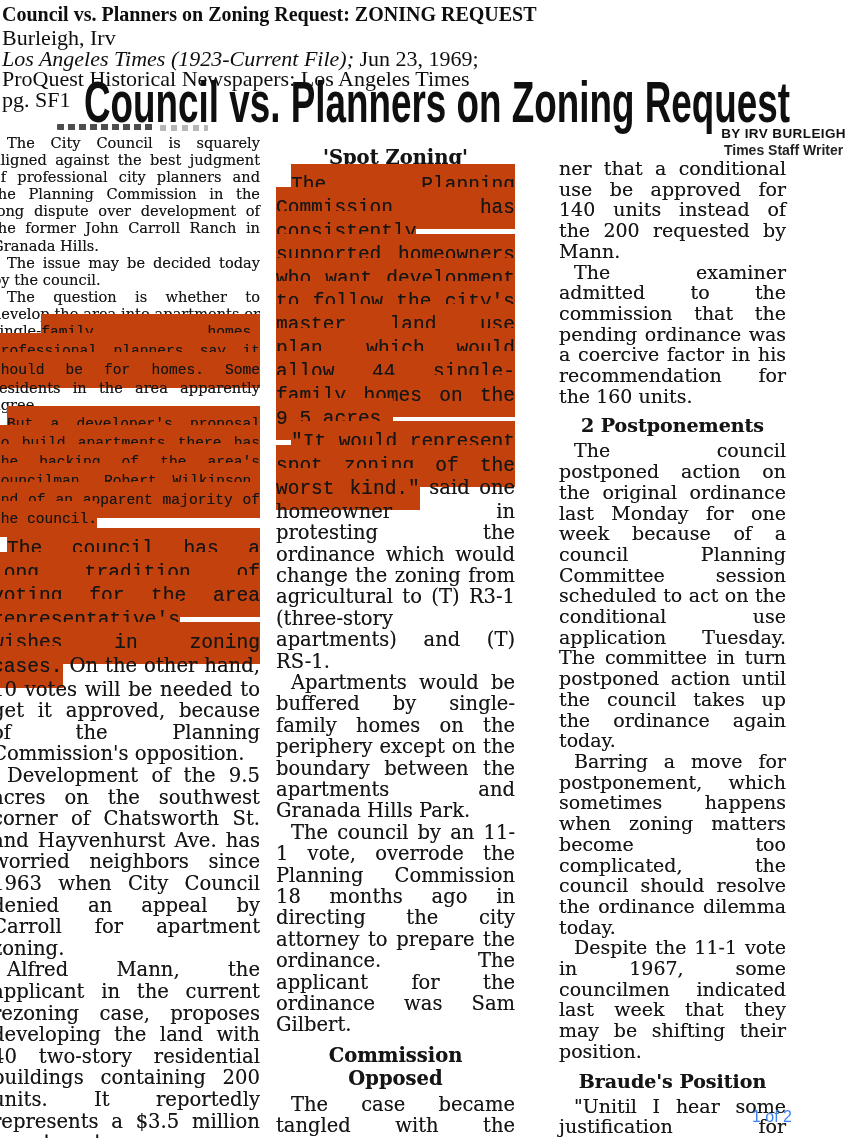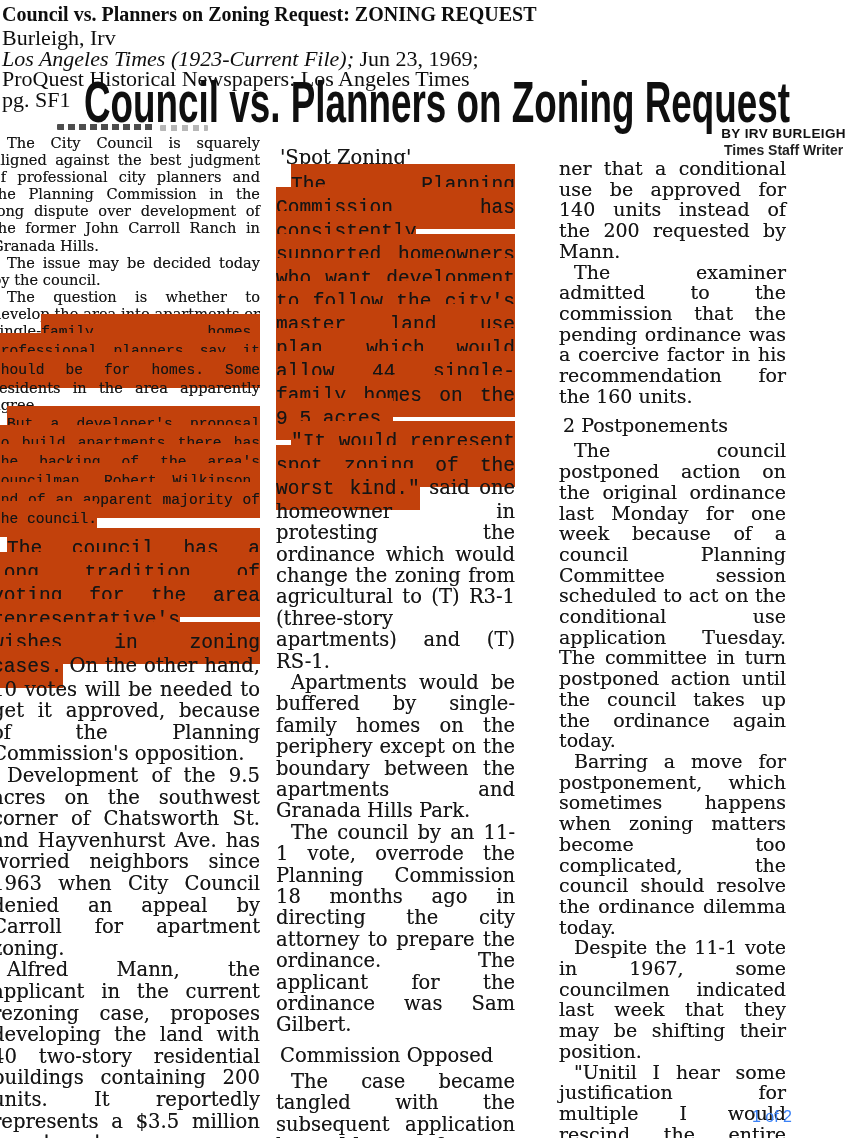--- a/index.html
+++ b/index.html
@@ -31,21 +31,21 @@
   .col p.para{margin:0;text-indent:15px;}
   .col p.cont{text-indent:0;}
   .col1{left:-8px;top:134px;width:268px;}
   .col1 .small{font-size:14.6px;line-height:17.1px;text-indent:12px;}
   .col1 .large{font-size:19.6px;line-height:21.6px;}
   .gap{margin-top:9px !important;}
   .col2{left:276px;top:146px;width:239px;}
   .col2 .para{font-size:19.5px;line-height:21.4px;}
   .col3{left:559px;top:158px;width:227px;}
   .col3 .para{font-size:19px;line-height:20.7px;}
-  .chead{text-align:left;font-weight:normal;margin:8px 4px 4px;text-indent:0;font-size:19.5px;}
+  .chead{text-align:center;font-weight:bold;margin:8px 4px 4px;text-indent:0;font-size:19.5px;}
   .col3 .chead{font-size:19px;}
   .chead:first-child{margin-top:0;}
 
   mark.hl{background:#c2410c;color:inherit;padding:10px 0;font-family:Liberation Mono, monospace;}
 
   .page-indicator{position:absolute;right:58px;bottom:12px;font-family:Liberation Sans, sans-serif;
     font-size:16px;color:#3b82f6;}
 </style>
 </head>
 <body>
@@ -89,17 +89,18 @@
       <div class="chead">Commission Opposed</div>
       <p class="para"><span>The case became tangled with the subsequent application by Mann for a </span><mark class="hl">conditional use permit which spells out specifications for the apartment development.</mark></p>
     </div>
   <div class="col col3" id="col-2">
       <p class="para cont"><span>ner that a conditional use be approved for 140 units instead of the 200 requested by Mann.</span></p>
       <p class="para"><span>The examiner admitted to the commission that the pending ordinance was a coercive factor in his recommendation for the 160 units.</span></p>
       <div class="chead">2 Postponements</div>
       <p class="para"><span>The council postponed action on the original ordinance last Monday for one week because of a council Planning Committee session scheduled to act on the conditional use application Tuesday. The committee in turn postponed action until the council takes up the ordinance again today.</span></p>
       <p class="para"><span>Barring a move for postponement, which sometimes happens when zoning matters become too complicated, the council should resolve the ordinance dilemma today.</span></p>
       <p class="para"><span>Despite the 11-1 vote in 1967, some councilmen indicated last week that they may be shifting their position.</span></p>
+      <div class="chead">Braude's Position</div>
       <p class="para"><span>"Unitil I hear some justification for multiple I would rescind the entire action taken by the council," Councilman Marvin Braude told his colleagues. "If I made a mistake, I want to correct it."</span></p>
     </div>
 
   <div class="page-indicator">1 of 2</div>
 </div>
 
 </body></html>

